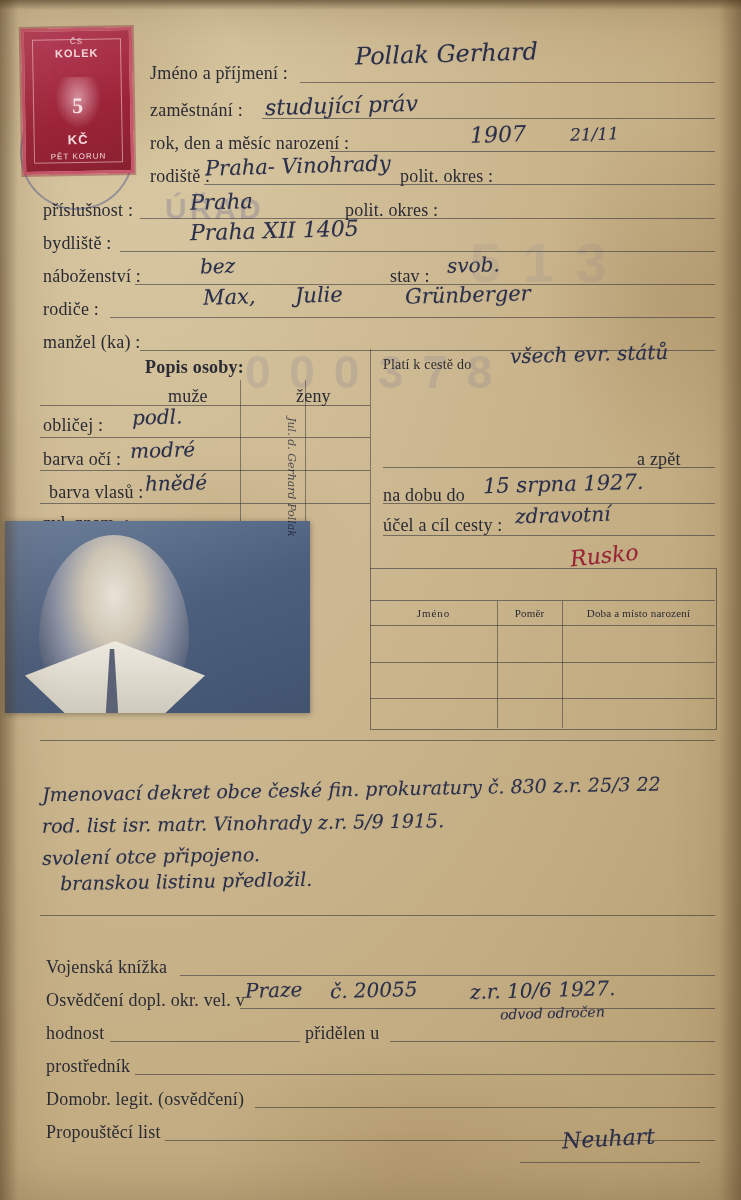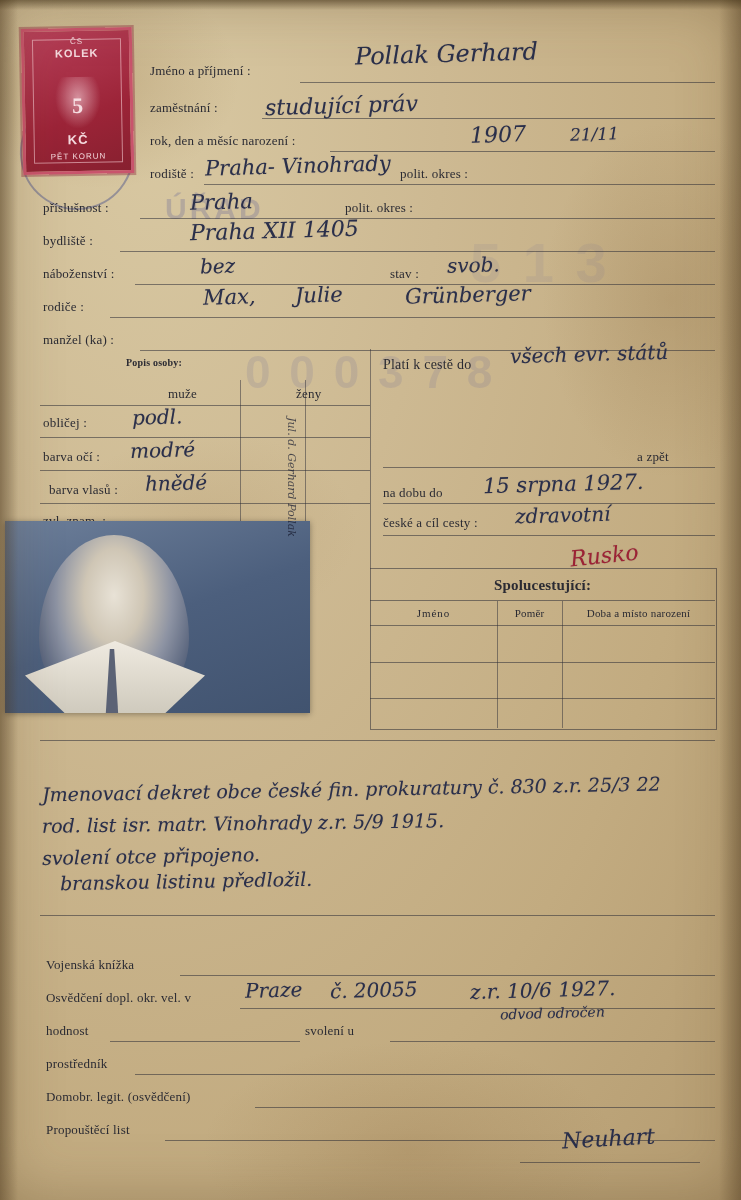--- a/index.html
+++ b/index.html
@@ -21,21 +21,21 @@
   .s2{right:-60px;top:120px;width:260px;height:360px;background:radial-gradient(ellipse,rgba(150,120,78,.3),rgba(150,120,78,0) 70%);}
   .s3{left:200px;bottom:-60px;width:420px;height:220px;background:radial-gradient(ellipse,rgba(150,118,75,.28),rgba(150,118,75,0) 70%);}
   .s4{left:60px;top:430px;width:300px;height:200px;background:radial-gradient(ellipse,rgba(170,140,95,.22),rgba(170,140,95,0) 70%);}
   .edge{position:absolute;inset:0;box-shadow:inset 0 0 60px rgba(90,66,35,.35);pointer-events:none;}
   .darkedge-l{position:absolute;left:0;top:0;width:18px;height:1200px;background:linear-gradient(90deg,rgba(70,50,25,.45),rgba(70,50,25,0));}
   .darkedge-r{position:absolute;right:0;top:0;width:22px;height:1200px;background:linear-gradient(270deg,rgba(70,50,25,.4),rgba(70,50,25,0));}
   .torn-top{position:absolute;left:0;top:0;width:741px;height:10px;background:
      linear-gradient(180deg, rgba(60,45,20,.55), rgba(60,45,20,0));}
 
   
-  .pf{position:absolute;color:#2b2b33;font-size:13px;letter-spacing:.2px;white-space:nowrap;}
+  .pf{position:absolute;color:#2b2b33;font-size:18px;letter-spacing:.2px;white-space:nowrap;}
   .pf.b{font-weight:bold;}
   .line{position:absolute;border-bottom:1px solid rgba(45,45,55,.55);}
   .vline{position:absolute;border-left:1px solid rgba(45,45,55,.5);}
   .hw{position:absolute;white-space:nowrap;color:#2a2f4a;font-family:"DejaVu Serif", serif;
       font-style:italic;font-size:19px;transform:rotate(-1.6deg);text-shadow:0 0 1px rgba(40,45,80,.25);}
   .hw.red{color:#9d2234;font-size:22px;}
   .hw.sm{font-size:15px;}
 
   
   .stamp{position:absolute;left:22px;top:28px;width:105px;height:140px;transform:rotate(-1deg);
@@ -139,21 +139,21 @@
 
   <div class="pf" style="left:43px;top:299px;">rodiče :</div>
   <div class="line" style="left:110px;top:317px;width:605px;"></div>
   <div class="hw" style="left:203px;top:285px;font-size:21px;">Max,</div>
   <div class="hw" style="left:295px;top:283px;font-size:21px;">Julie</div>
   <div class="hw" style="left:405px;top:283px;font-size:21px;">Grünberger</div>
 
   <div class="pf" style="left:43px;top:332px;">manžel (ka) :</div>
   <div class="line" style="left:140px;top:350px;width:575px;"></div>
 
-  <div class="pf b" style="left:126px;top:357px;font-size:10px;">Popis osoby:</div>
+  <div class="pf b" style="left:145px;top:357px;font-size:18px;">Popis osoby:</div>
   <div class="pf" style="left:383px;top:357px;font-size:14px;">Platí k cestě do</div>
   <div class="hw" style="left:510px;top:342px;font-size:20px;">všech evr. států</div>
 
   <div class="vline" style="left:370px;top:349px;height:220px;"></div>
   <div class="vline" style="left:240px;top:380px;height:170px;"></div>
   <div class="vline" style="left:305px;top:380px;height:170px;"></div>
 
   <div class="pf" style="left:168px;top:386px;">muže</div>
   <div class="pf" style="left:296px;top:386px;">ženy</div>
 
@@ -174,21 +174,21 @@
 
   <div class="pf" style="left:43px;top:513px;">zvl. znam. :</div>
 
   <div class="pf" style="left:637px;top:449px;">a zpět</div>
   <div class="line" style="left:383px;top:467px;width:332px;"></div>
 
   <div class="pf" style="left:383px;top:485px;">na dobu do</div>
   <div class="line" style="left:383px;top:503px;width:332px;"></div>
   <div class="hw" style="left:483px;top:472px;font-size:21px;">15 srpna   1927.</div>
 
-  <div class="pf" style="left:383px;top:515px;">české a cíl cesty :</div>
+  <div class="pf" style="left:383px;top:515px;">účel a cíl cesty :</div>
   <div class="line" style="left:383px;top:535px;width:332px;"></div>
   <div class="hw" style="left:515px;top:503px;font-size:20px;">zdravotní</div>
 
   <div class="hw red" style="left:570px;top:543px;transform:rotate(-6deg);">Rusko</div>
 
   <div class="photo">
     <div class="hair"></div>
     <div class="face"></div>
     <div class="collar"></div>
     <div class="tie"></div>
@@ -196,21 +196,20 @@
   </div>
 
   <div class="tbl-border" style="left:370px;top:568px;width:345px;height:160px;"></div>
   <div class="line" style="left:370px;top:600px;width:345px;"></div>
   <div class="line" style="left:370px;top:625px;width:345px;"></div>
   <div class="line" style="left:370px;top:662px;width:345px;"></div>
   <div class="line" style="left:370px;top:698px;width:345px;"></div>
   <div class="vline" style="left:497px;top:601px;height:127px;"></div>
   <div class="vline" style="left:562px;top:601px;height:127px;"></div>
 
-  <div class="pf b center" style="left:370px;top:577px;width:345px;font-size:15px;">Spolucestující:</div>
   <div class="pf center" style="left:370px;top:607px;width:127px;font-size:11px;letter-spacing:1px;">Jméno</div>
   <div class="pf center" style="left:497px;top:607px;width:65px;font-size:11px;">Poměr</div>
   <div class="pf center" style="left:562px;top:607px;width:153px;font-size:11px;">Doba a místo narození</div>
 
   <div class="line" style="left:40px;top:740px;width:675px;"></div>
 
   <div class="hw" style="left:42px;top:778px;font-size:19px;transform:rotate(-1deg);">Jmenovací dekret obce české fin. prokuratury č. 830 z.r. 25/3 22</div>
   <div class="hw" style="left:42px;top:812px;font-size:19px;transform:rotate(-0.8deg);">rod. list isr. matr. Vinohrady z.r.  5/9 1915.</div>
   <div class="hw" style="left:42px;top:845px;font-size:19px;transform:rotate(-1deg);">svolení otce připojeno.</div>
   <div class="hw" style="left:60px;top:870px;font-size:19px;transform:rotate(-1deg);">branskou listinu předložil.</div>
@@ -221,21 +220,21 @@
   <div class="line" style="left:180px;top:975px;width:535px;"></div>
 
   <div class="pf" style="left:46px;top:990px;">Osvědčení dopl. okr. vel. v</div>
   <div class="line" style="left:240px;top:1008px;width:475px;"></div>
   <div class="hw" style="left:245px;top:978px;font-size:20px;">Praze</div>
   <div class="hw" style="left:330px;top:978px;font-size:20px;">č.  20055</div>
   <div class="hw" style="left:470px;top:978px;font-size:20px;">z.r.  10/6  1927.</div>
   <div class="hw sm" style="left:500px;top:1005px;font-size:14px;">odvod odročen</div>
 
   <div class="pf" style="left:46px;top:1023px;">hodnost</div>
-  <div class="pf" style="left:305px;top:1023px;">svolení u</div>
+  <div class="pf" style="left:305px;top:1023px;">přidělen u</div>
   <div class="line" style="left:110px;top:1041px;width:190px;"></div>
   <div class="line" style="left:390px;top:1041px;width:325px;"></div>
 
   <div class="pf" style="left:46px;top:1056px;">prostředník</div>
   <div class="line" style="left:135px;top:1074px;width:580px;"></div>
 
   <div class="pf" style="left:46px;top:1089px;">Domobr. legit. (osvědčení)</div>
   <div class="line" style="left:255px;top:1107px;width:460px;"></div>
 
   <div class="pf" style="left:46px;top:1122px;">Propouštěcí list</div>

